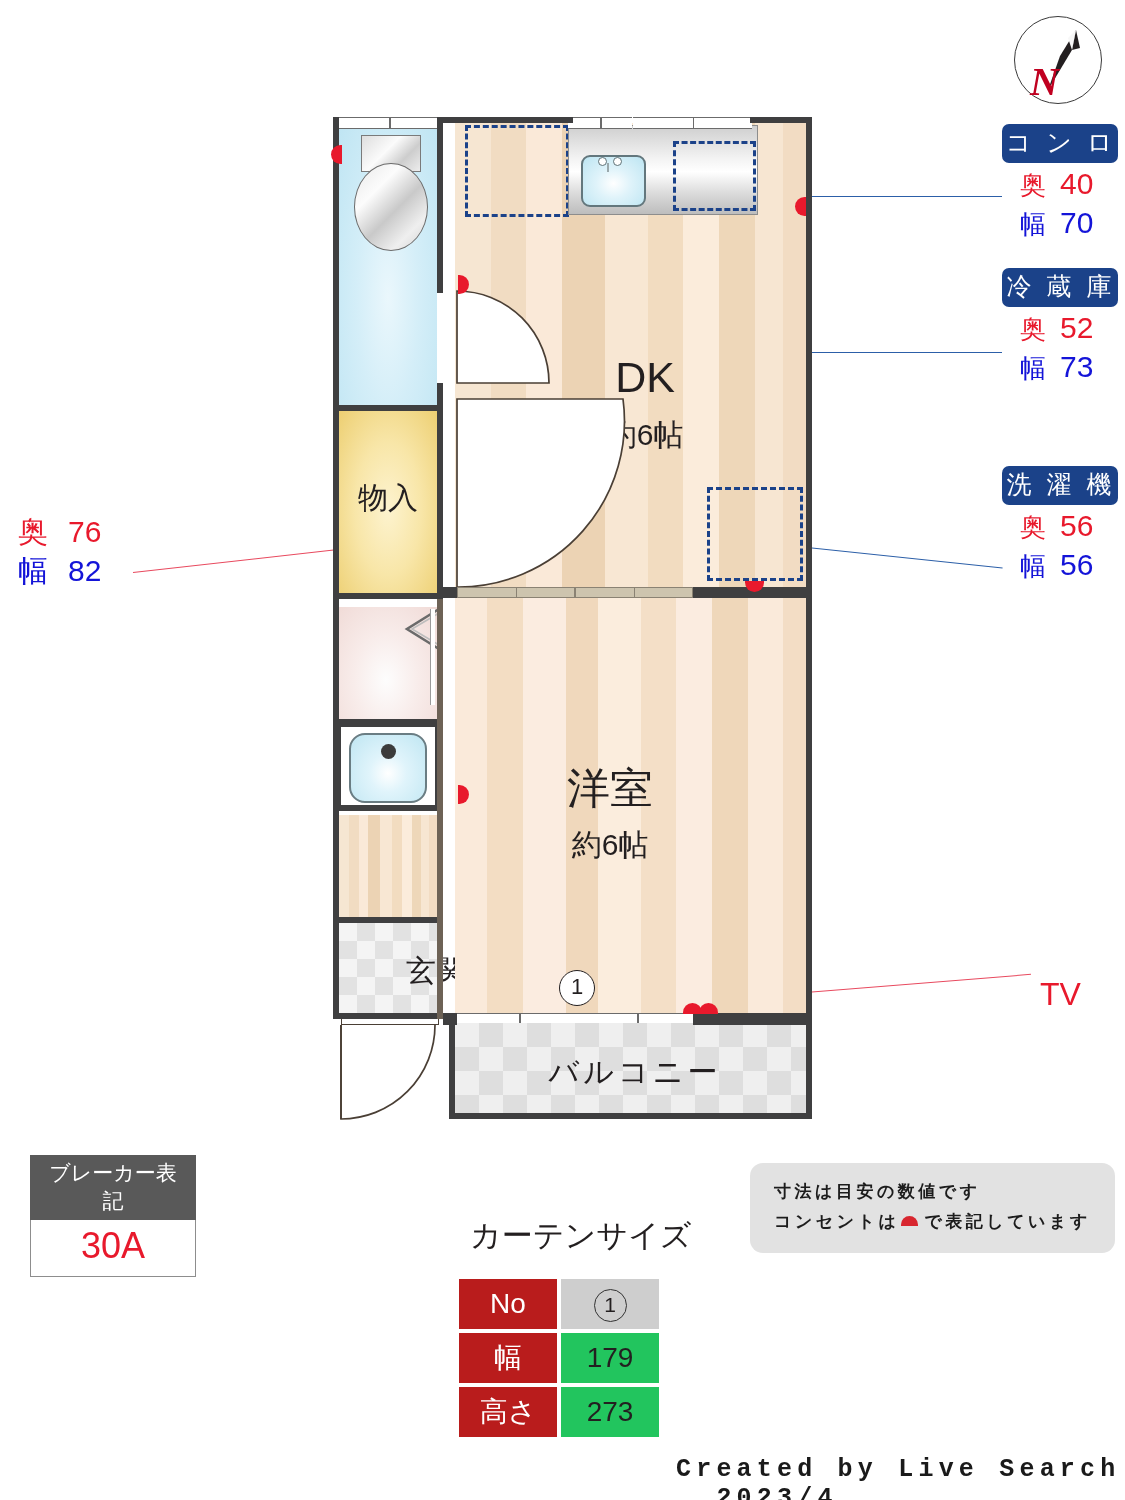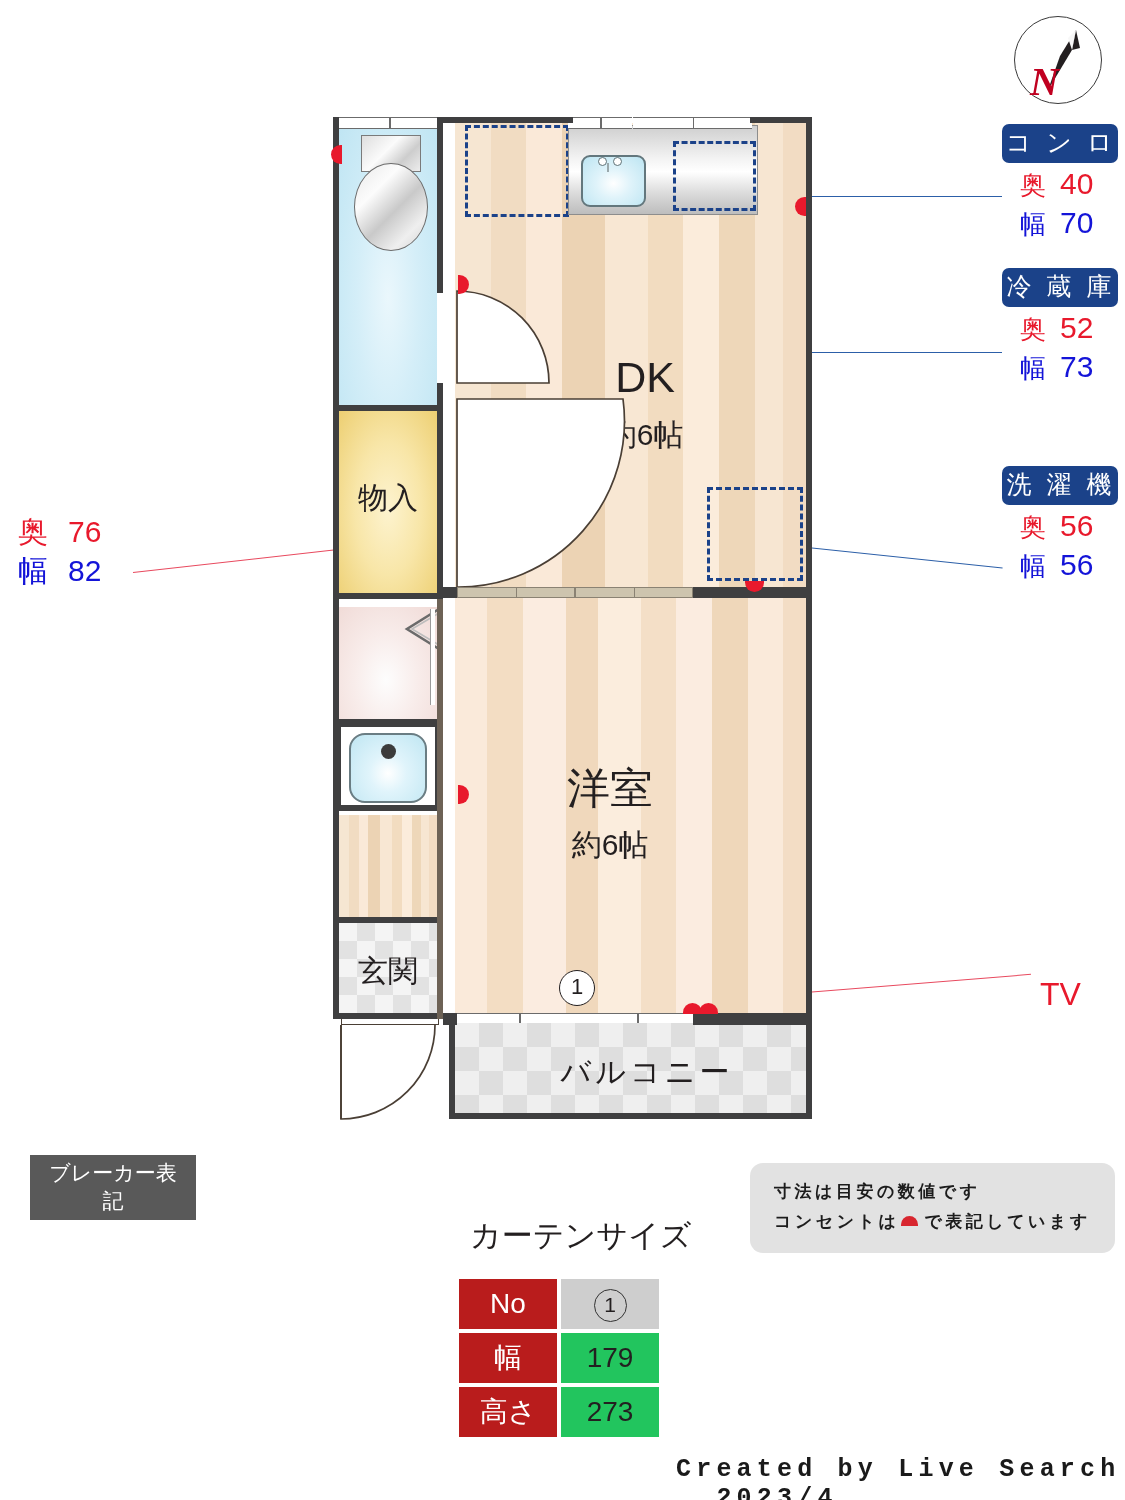--- a/index.html
+++ b/index.html
@@ -417,21 +417,21 @@
   </svg>
   <div class="abs" style="left:105px; top:494px; width:4px; height:96px; background:#ffffff; border-left:1.4px solid #9a9a9a;"></div>
 
   <div class="tub-frame" style="left:14px; top:610px; width:98px; height:86px;"></div>
   <div class="tub" style="left:24px; top:618px; width:78px; height:70px;"></div>
   <div class="tub-drain" style="left:56px; top:629px;"></div>
 
   <div class="room wood" style="left:14px; top:700px; width:98px; height:104px;"></div>
 
   <div class="room tile-floor" style="left:14px; top:808px; width:98px; height:96px;"></div>
-  <div class="room-label" style="left:14px; top:836px; width:98px;">玄関</div>
+  <div class="room-label" style="left:14px; top:836px; width:98px;padding-left:48px;">玄関</div>
 
   <div class="abs" style="left:16px; top:902px; width:98px; height:8px; background:#ffffff; border:1.4px solid #4a3f35; box-sizing:border-box;"></div>
   <svg class="abs" style="left:14px; top:908px;" width="112" height="100" viewBox="0 0 112 100">
     <path d="M2,2 L2,96 A94,94 0 0 0 96,2" fill="none" stroke="#4a3f35" stroke-width="1.7"></path>
     <line x1="2" y1="2" x2="2" y2="96" stroke="#4a3f35" stroke-width="1.7"></line>
   </svg>
 
   <div class="room wood" style="left:130px; top:8px; width:357px; height:470px;"></div>
 
   <div class="dashbox" style="left:140px; top:10px; width:104px; height:92px;"></div>
@@ -466,21 +466,21 @@
 
   <div class="sliding" style="left:132px; top:472px; width:118px; height:11px;"></div>
   <div class="sliding" style="left:250px; top:472px; width:118px; height:11px;"></div>
 
   <div class="wnum" style="left:234px; top:855px;">1</div>
 
   <div class="window" style="left:132px; top:898px; width:124px; height:12px;"></div>
   <div class="window" style="left:256px; top:898px; width:112px; height:12px;"></div>
 
   <div class="room balcony-floor" style="left:130px; top:908px; width:357px; height:90px;"></div>
-  <div class="room-label" style="left:192px; top:937px; width:260px; letter-spacing:4px;">バルコニー</div>
+  <div class="room-label" style="left:180px; top:937px; width:260px; letter-spacing:4px;">バルコニー</div>
 
   <div class="wall" style="left:8px; top:2px; width:6px; height:294px;"></div>
   <div class="wall" style="left:8px; top:290px; width:106px; height:6px;"></div>
   <div class="wall" style="left:8px; top:296px; width:6px; height:188px;"></div>
   <div class="wall" style="left:8px; top:478px; width:106px; height:6px;"></div>
   <div class="wall" style="left:8px; top:484px; width:6px; height:126px;"></div>
   <div class="wall" style="left:8px; top:604px; width:106px; height:6px;"></div>
   <div class="wall" style="left:8px; top:610px; width:6px; height:86px;"></div>
   <div class="wall" style="left:8px; top:690px; width:106px; height:6px;"></div>
   <div class="wall" style="left:8px; top:696px; width:6px; height:112px;"></div>
@@ -513,20 +513,21 @@
   <div class="outlet right" style="left:133px; top:160px;"></div>
   <div class="outlet left" style="left:470px; top:82px;"></div>
   <div class="outlet down" style="left:420px; top:466px;"></div>
   <div class="outlet right" style="left:133px; top:670px;"></div>
   <div class="outlet" style="left:358px; top:888px;"></div>
   <div class="outlet" style="left:374px; top:888px;"></div>
 </div>
 
 <div class="abs" id="breaker">
   <div class="head">ブレーカー表記</div>
+  <div class="body">30A</div>
 </div>
 
 <div class="abs" id="note">
   <div class="line">寸法は目安の数値です</div>
   <div class="line">
     <span>コンセントは</span>
     <span class="dome"></span>
     <span>で表記しています</span>
   </div>
 </div>

